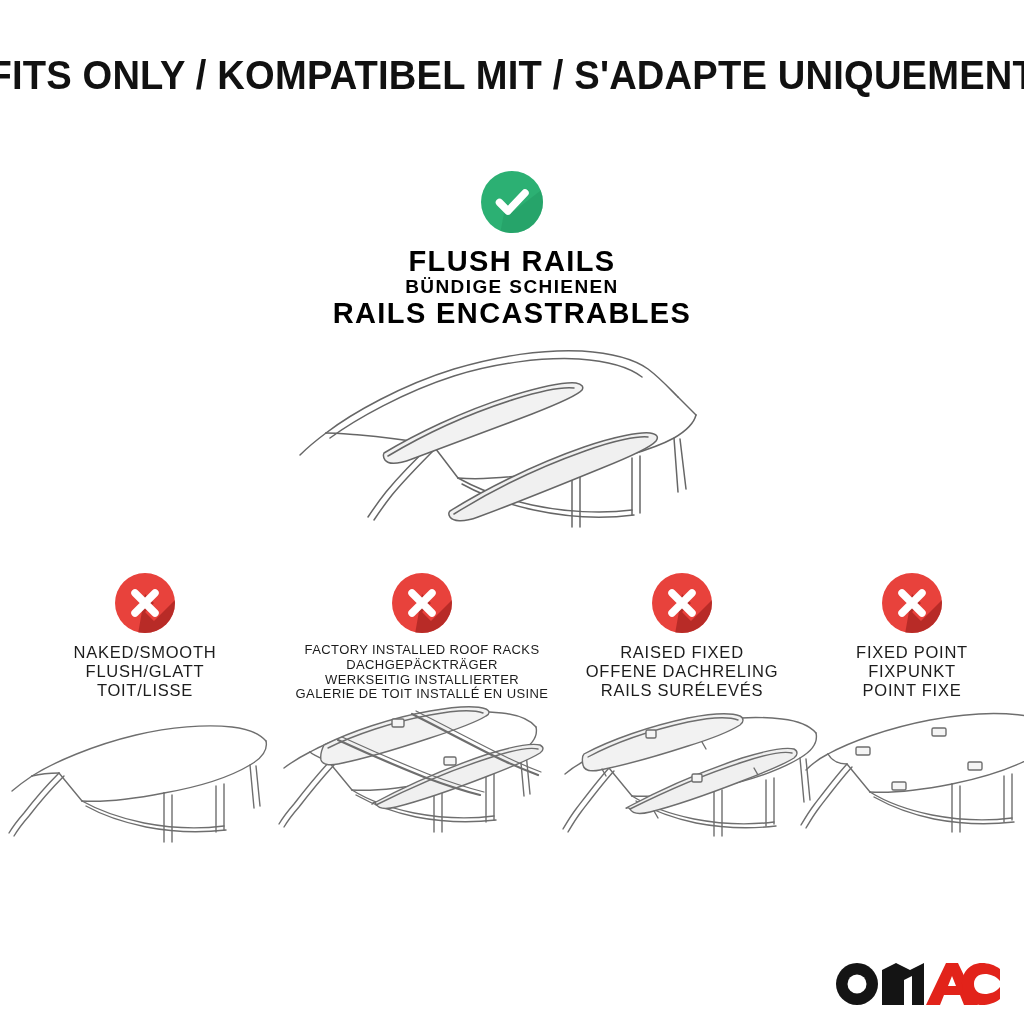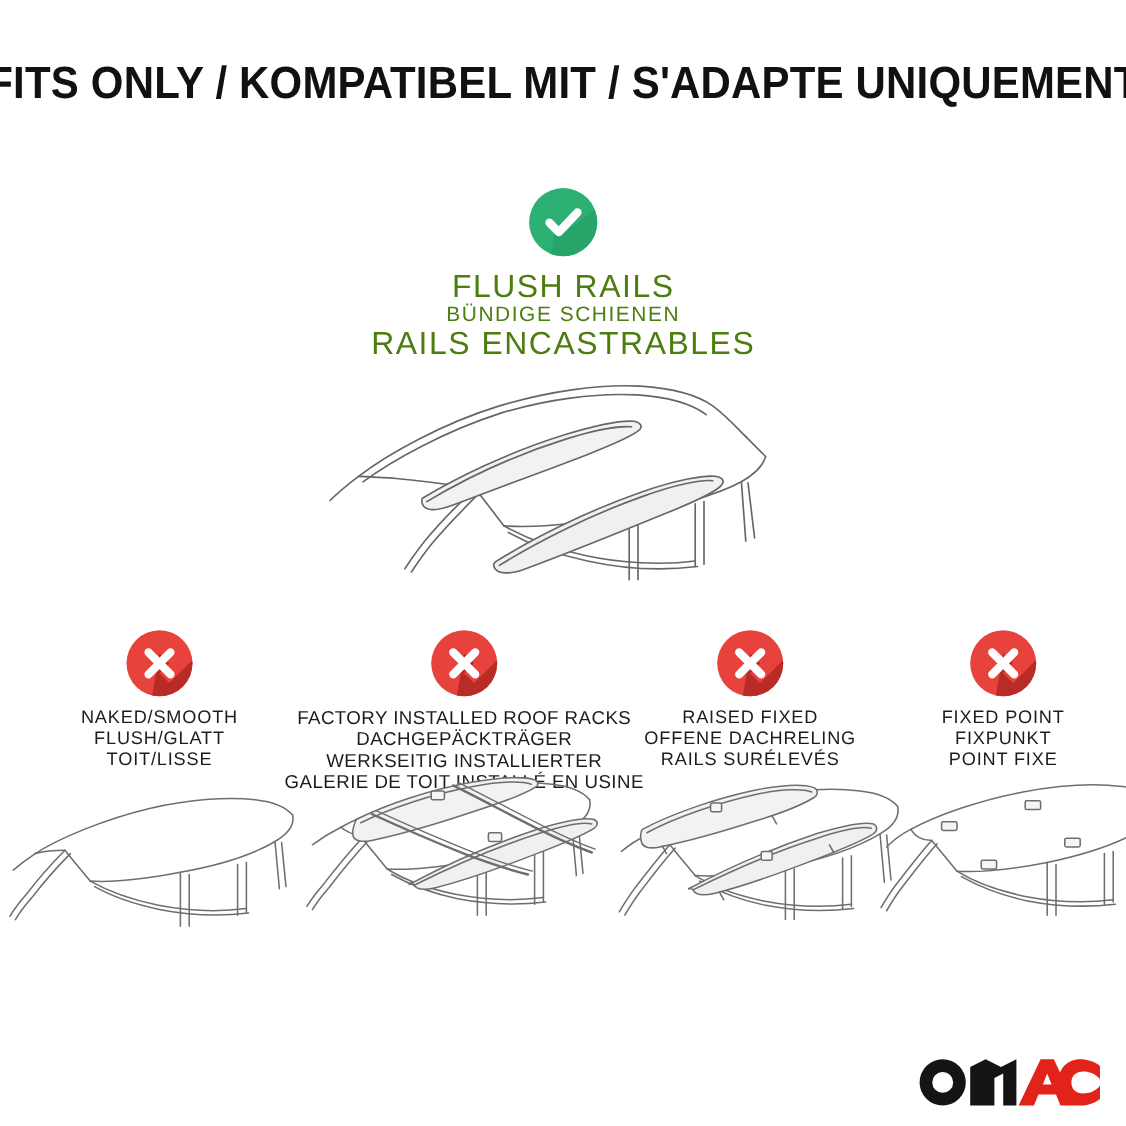--- a/index.html
+++ b/index.html
@@ -55,22 +55,22 @@
     margin-bottom: 12px;
   }
   .badge-svg { display: block; }
 
   .fits-labels {
     text-align: center;
     line-height: 1.08;
   }
   .fits-labels div {
     font-family: "Liberation Sans", sans-serif;
-    font-weight: 400;
-    color: #4d7c0f;
+    font-weight: 700;
+    color: #000000;
     white-space: nowrap;
   }
   .fits-l1 { font-size: 29px; letter-spacing: 1.4px; }
   .fits-l2 { font-size: 19px; letter-spacing: 1.4px; }
   .fits-l3 { font-size: 29px; letter-spacing: 1.4px; }
 
   .hero-art {
     margin-top: 8px;
     width: 460px;
     height: 210px;
@@ -105,21 +105,21 @@
     line-height: 1.14;
   }
   .nofit-labels div {
     font-family: "Liberation Sans", sans-serif;
     font-weight: 400;
     font-size: 16.5px;
     letter-spacing: 0.75px;
     color: #1c1c1c;
     white-space: nowrap;
   }
-  .col-1 .nofit-labels div { font-size: 17px; letter-spacing: 0.4px; }
+  .col-1 .nofit-labels div { font-size: 13px; letter-spacing: 0.4px; }
 
   .nofit-art {
     position: absolute;
     top: 0;
   }
   .art-0 { left: -8px;  top: 148px; width: 272px; height: 180px; }
   .art-1 { left: 0px;   top: 140px; width: 290px; height: 190px; }
   .art-2 { left: 0px;   top: 140px; width: 280px; height: 190px; }
   .art-3 { left: 8px;   top: 140px; width: 224px; height: 190px; }
 

